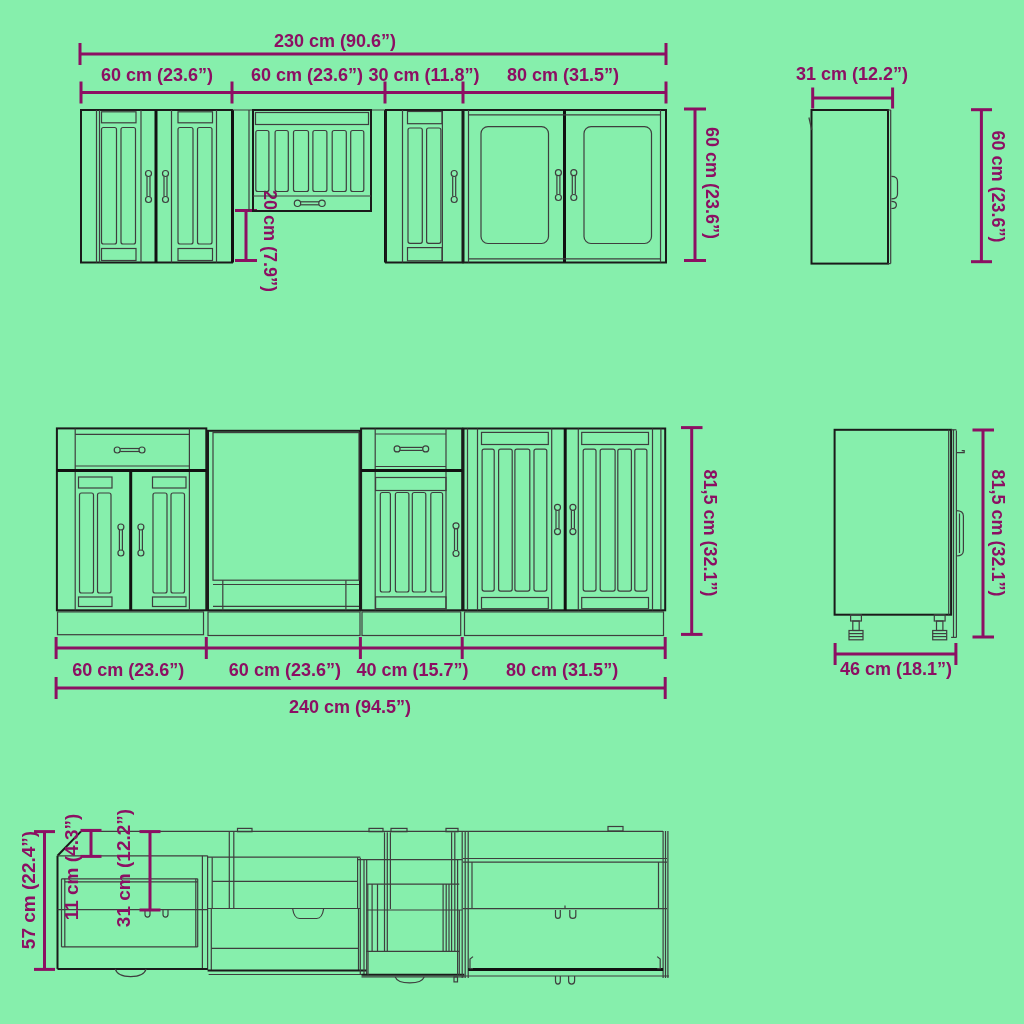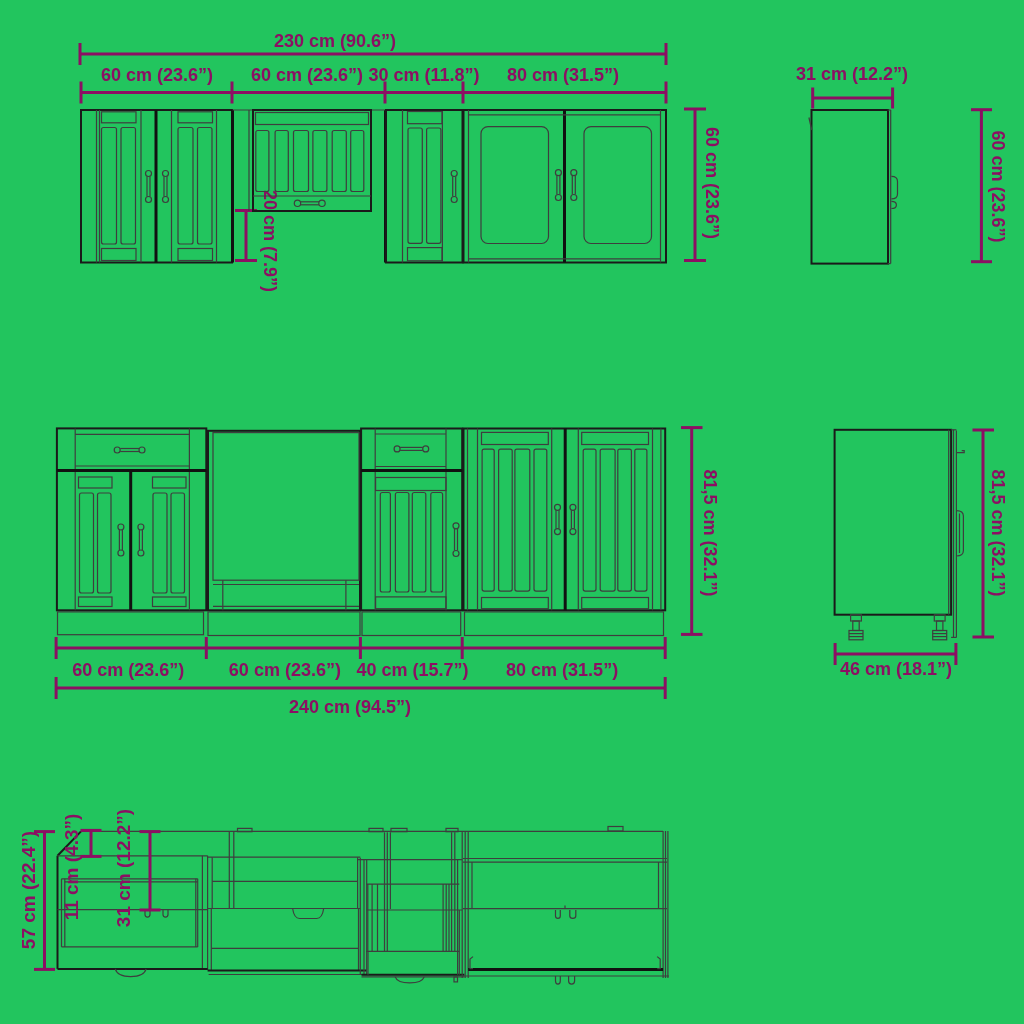--- a/index.html
+++ b/index.html
@@ -1,16 +1,16 @@
 <!DOCTYPE html>
 <html><head>
 <meta charset="utf-8">
 <style>
   html,body{margin:0;padding:0;background:#ffffff;}
-  .wrap{width:1024px;height:1024px;position:relative;background:#22c55e;}
+  .wrap{width:1024px;height:1024px;position:relative;background:#86efac;}
   svg{position:absolute;top:0;left:0;}
   text{font-family:"Liberation Sans", sans-serif;font-weight:700;fill:#8C0F63;}
   .t20{font-size:18px;}
   .t19{font-size:19px;}
   .m{stroke:#8C0F63;stroke-width:3;fill:none;}
   .k{stroke:#3e3e3e;stroke-width:1.2;fill:none;}
   .k2{stroke:#1a1a1a;stroke-width:2;fill:none;}
   .k3{stroke:#111111;stroke-width:3;fill:none;}
 </style>
 </head>

